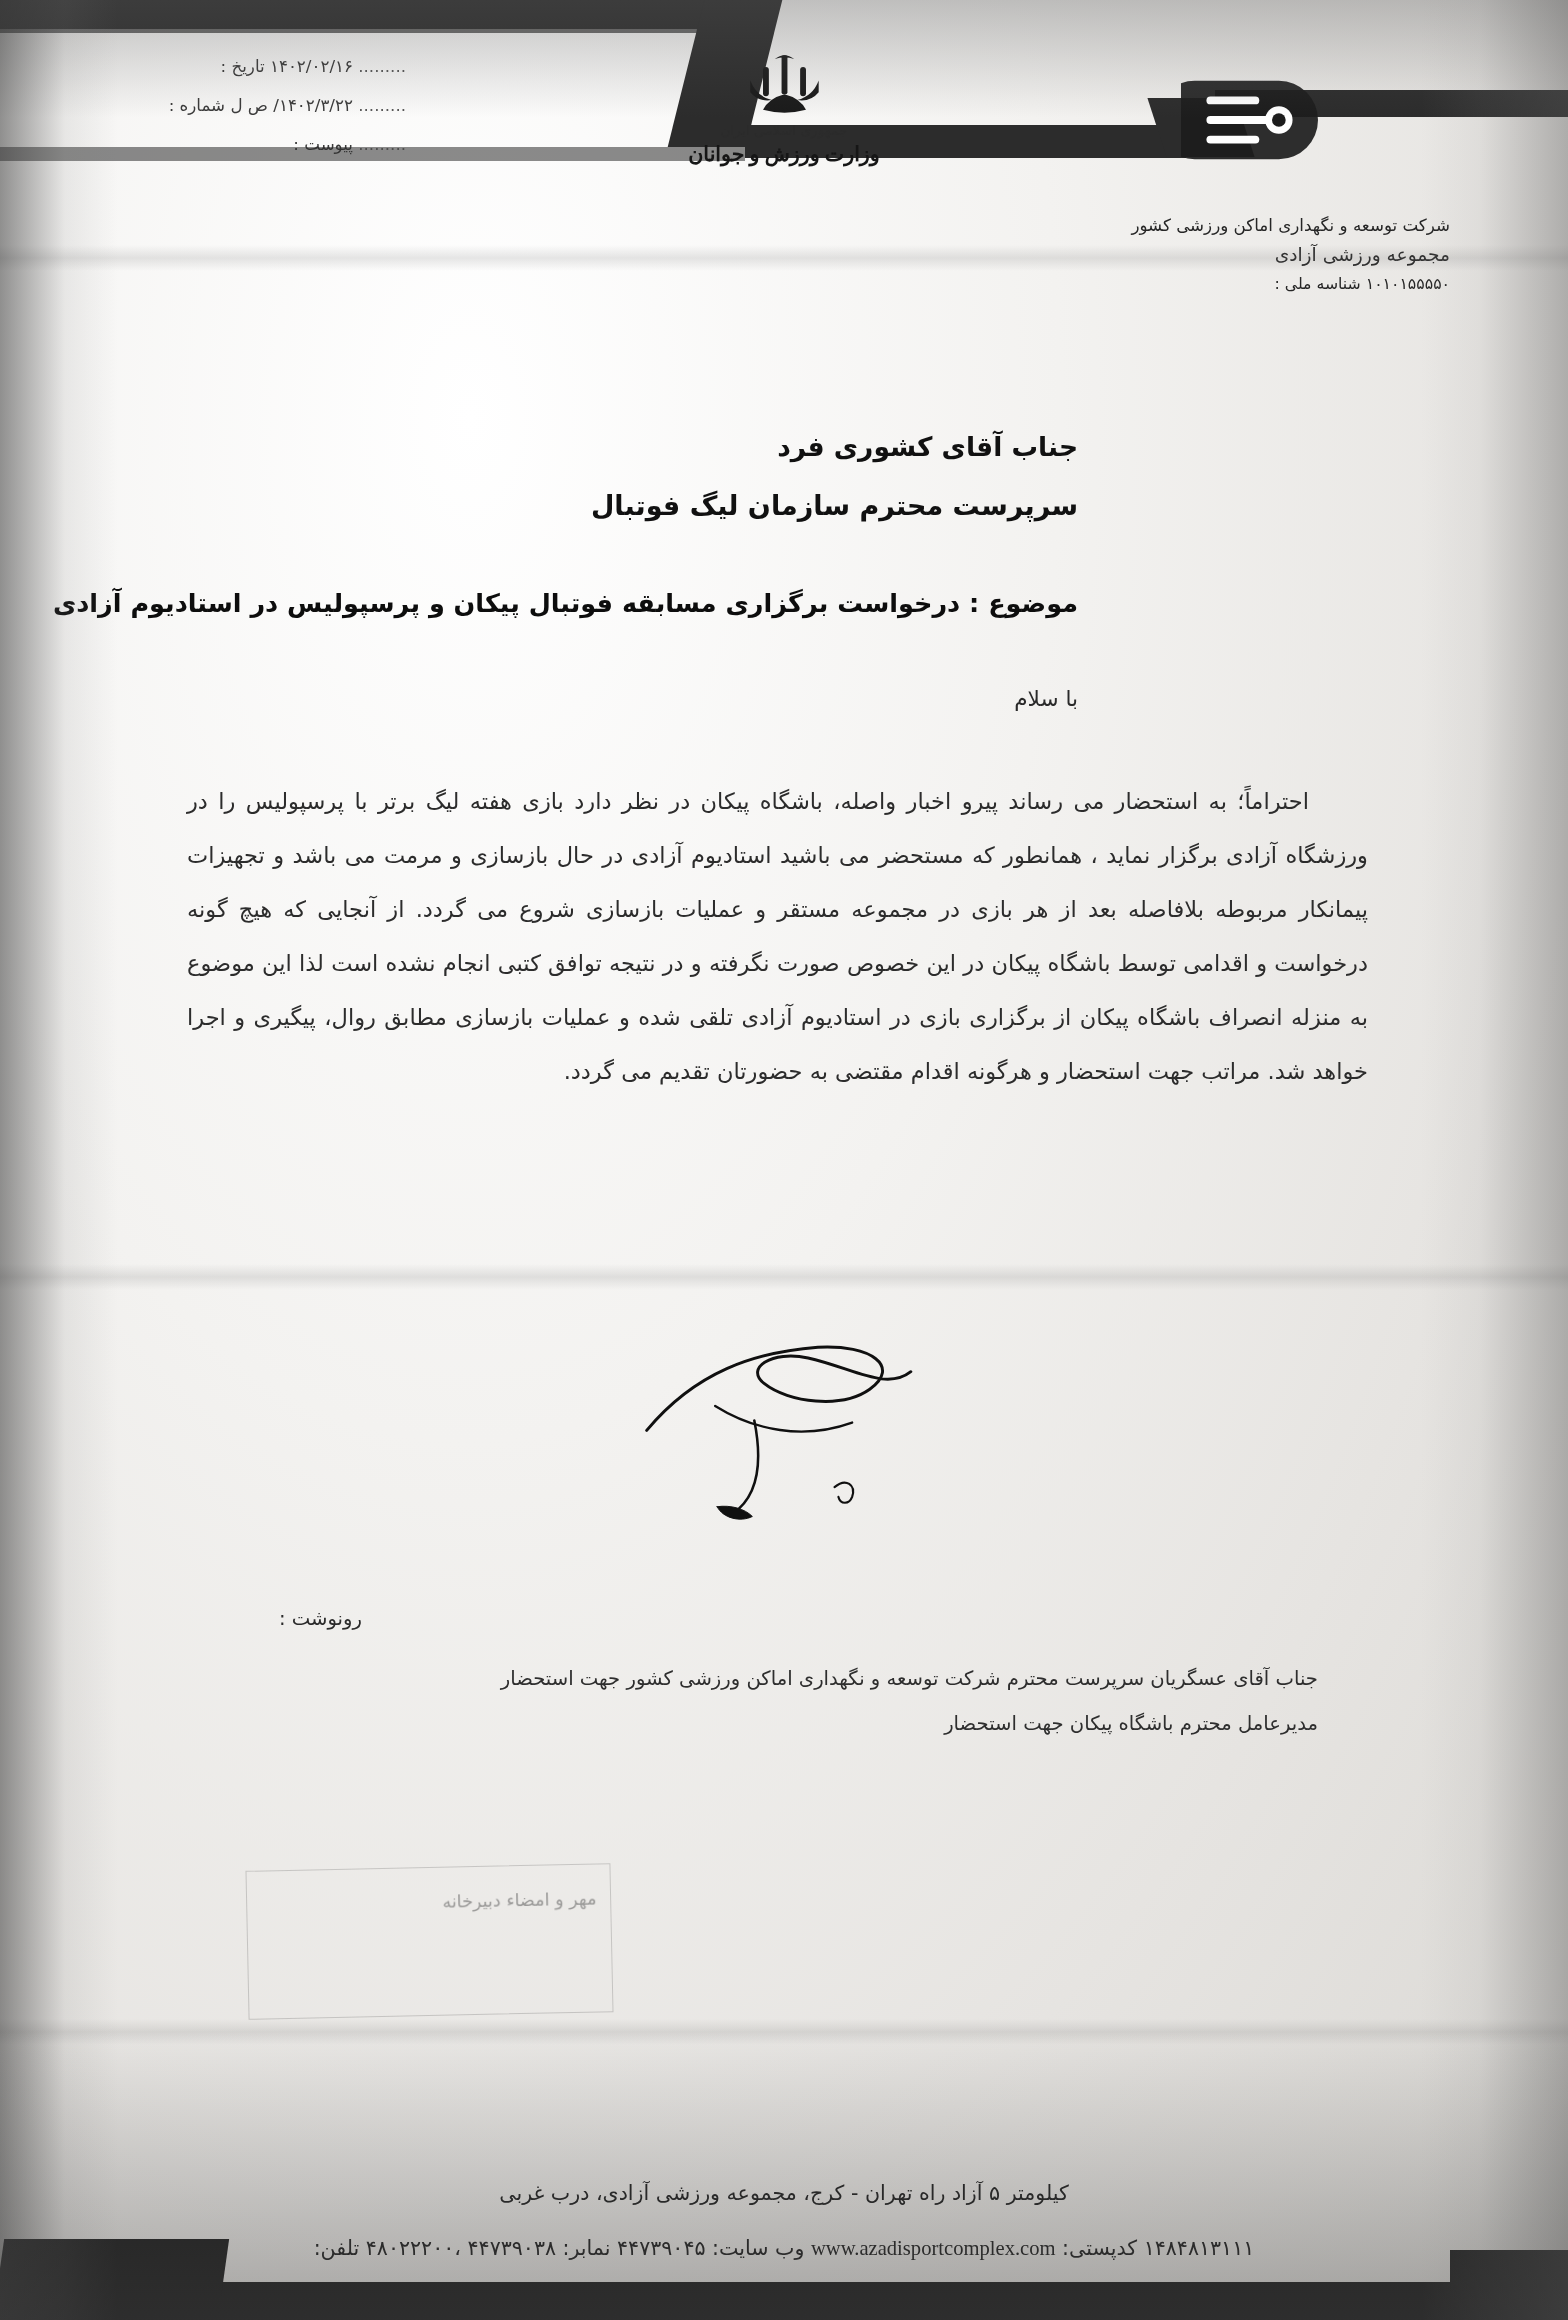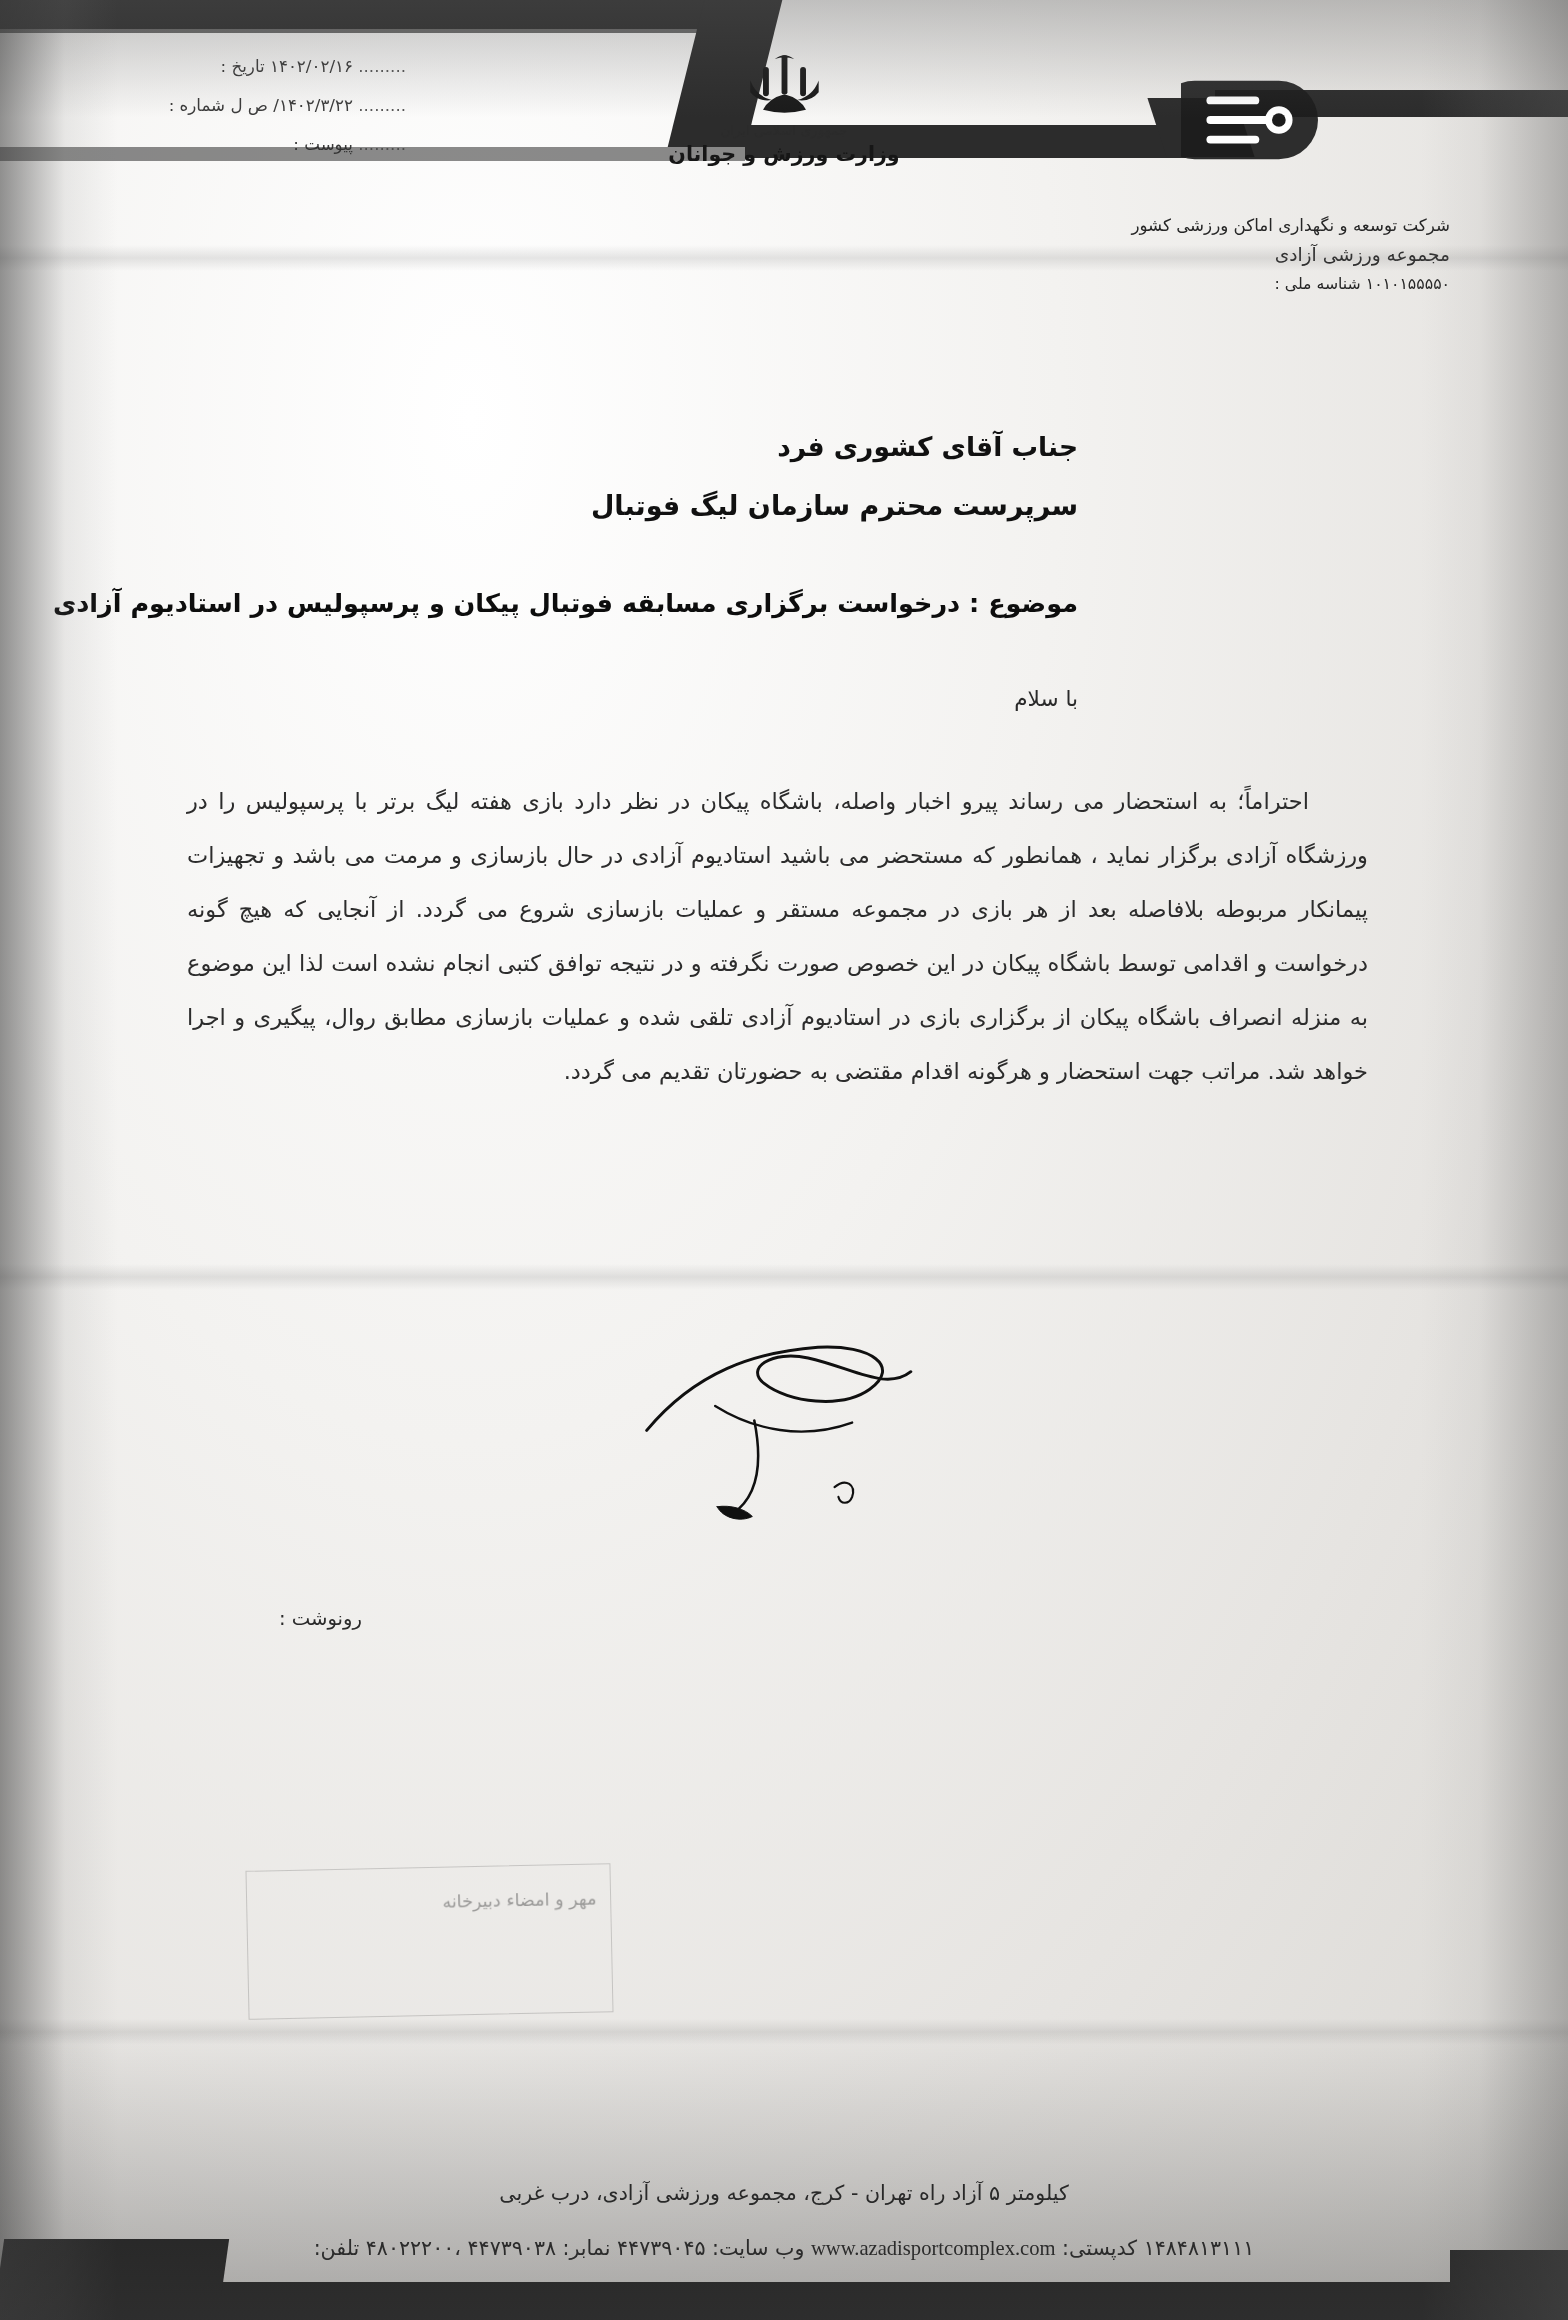--- a/index.html
+++ b/index.html
@@ -54,21 +54,21 @@
     opacity:.92;
   }
   .hdr-left .row{white-space:nowrap;}
   .hdr-left .dots{letter-spacing:2px;color:#4a4a4a;}
   .emblem{
     position:absolute;left:50%;transform:translateX(-50%);top:51px;
     text-align:center;width:353px;
   }
   .emblem svg{display:block;margin:0 auto;}
   .emblem .l1{font-size:13.7px;margin-top:5.9px;color:#2b2b2b;}
-  .emblem .l2{font-size:20.6px;font-weight:bold;margin-top:3.9px;color:#161616;}
+  .emblem .l2{font-size:20.6px;font-weight:bold;margin-top:3.9px;color:#161616;font-family:Liberation Serif, serif;}
   .org{
     position:absolute;right:118px;top:211px;width:461px;text-align:right;
     font-size:16.7px;line-height:29px;color:#262626;
   }
   .org .name2{font-size:18.6px;}
   .org .natid{font-size:15.7px;}
   .logo-mark{
     position:absolute;right:250px;top:71px;width:137px;height:98px;
   }
   
@@ -247,20 +247,24 @@
         <path d="M40 120 C 90 60, 150 40, 215 35 C 270 32, 300 55, 268 78 C 240 98, 185 92, 160 72 C 140 56, 168 38, 205 46 C 250 56, 285 80, 310 60"></path>
         <path d="M110 95 C 150 120, 200 130, 250 112" stroke-width="2.4"></path>
         <path d="M150 110 C 160 160, 150 190, 128 205" stroke-width="2.6"></path>
         <path d="M112 198 C 126 196, 140 200, 148 208 C 136 214, 118 210, 112 198 z" fill="#101010" stroke-width="1"></path>
         <path d="M232 178 C 244 168, 254 176, 250 188 C 247 196, 238 196, 236 188" stroke-width="2.2"></path>
       </g>
     </svg>
   </div>
 
   <div class="cc-title">رونوشت :</div>
+  <div class="cc-lines">
+    <div>جناب آقای عسگریان سرپرست محترم شرکت توسعه و نگهداری اماکن ورزشی کشور جهت استحضار</div>
+    <div>مدیرعامل محترم باشگاه پیکان جهت استحضار</div>
+  </div>
 
   <div class="stamp-box">
     <span>مهر و امضاء دبیرخانه</span>
   </div>
 
   <div class="footer">
     <div class="addr">کیلومتر ۵ آزاد راه تهران - کرج، مجموعه ورزشی آزادی، درب غربی</div>
     <div class="contact">
       <span>۱۴۸۴۸۱۳۱۱۱</span>
       <span>کدپستی:</span>

